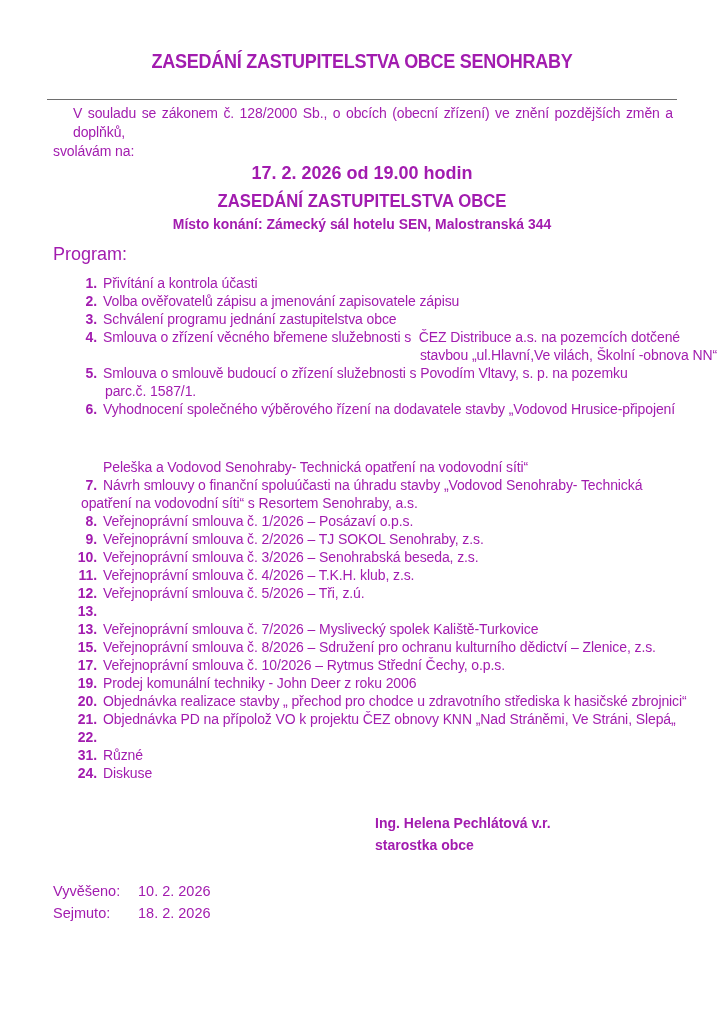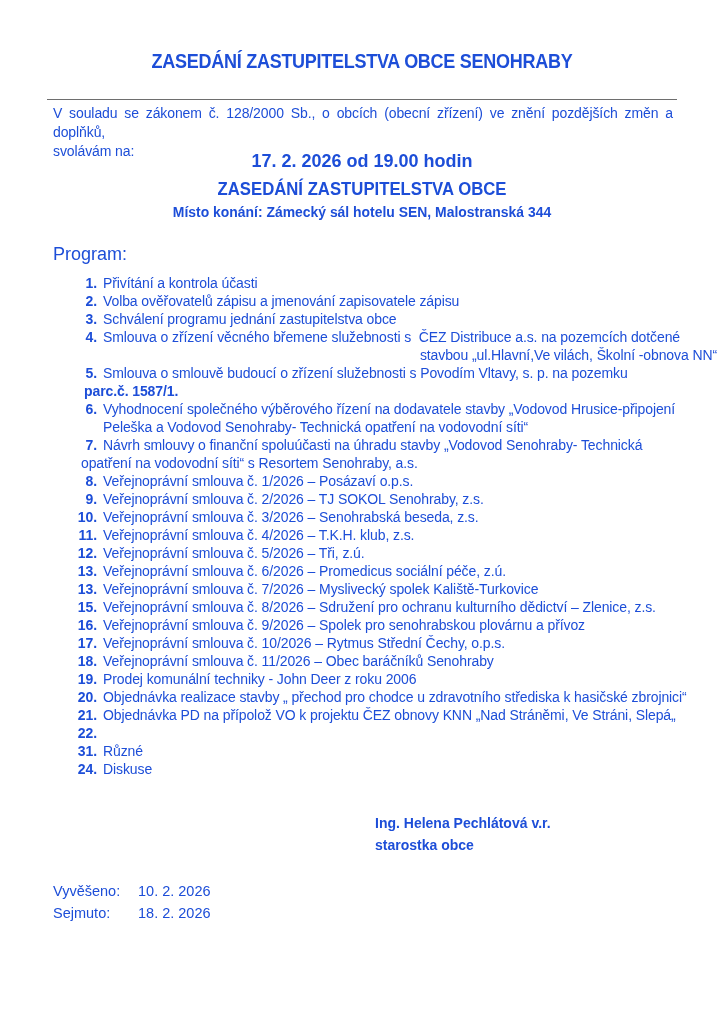--- a/index.html
+++ b/index.html
@@ -42,24 +42,25 @@
     top: 104px;
     left: 53px;
     width: 620px;
     font-size: 14px;
     line-height: 19px;
     letter-spacing: -0.1px;
   }
   .intro .fill {
     text-align: justify;
     text-align-last: justify;
+    margin-left: 20px;
   }
   .meeting {
     position: absolute;
-    top: 148px;
+    top: 160px;
     left: 0;
     width: 100%;
     text-align: center;
   }
   .meeting-datetime {
     font-size: 18px;
     font-weight: bold;
     line-height: 27px;
   }
   .meeting-heading {
@@ -124,21 +125,21 @@
   .date-row {
     display: flex;
   }
   .date-label {
     flex: 0 0 85px;
   }
 </style>
 </head>
 <body>
 
-<div class="page" style="background: rgb(255, 255, 255); color: #1d4ed8;">
+<div class="page" style="background: rgb(255, 255, 255); color: #a21caf;">
 
   <div class="doc-title">ZASEDÁNÍ ZASTUPITELSTVA OBCE SENOHRABY</div>
 
   <div class="rule" style="background: rgb(110, 110, 110);"></div>
 
   <div class="intro">
       <div class="fill">V souladu se zákonem č. 128/2000 Sb., o obcích (obecní zřízení) ve znění pozdějších změn a doplňků,</div>
       <div>svolávám na:</div>
     </div>
 
@@ -165,26 +166,26 @@
       </div>
       <div class="li-row">
         <span class="li-num">4.</span>
         <span class="li-text">Smlouva o zřízení věcného břemene služebnosti s  ČEZ Distribuce a.s. na pozemcích dotčené</span>
       </div>
       <div class="li-cont" style="margin-left: 22px; text-align: right;">stavbou „ul.Hlavní,Ve vilách, Školní -obnova NN“</div>
       <div class="li-row">
         <span class="li-num">5.</span>
         <span class="li-text">Smlouva o smlouvě budoucí o zřízení služebnosti s Povodím Vltavy, s. p. na pozemku</span>
       </div>
-      <div class="li-cont" style="margin-left: 7px; font-weight: bold;">parc.č. 1587/1.</div>
+      <div class="li-cont" style="margin-left: 28px;">parc.č. 1587/1.</div>
       <div class="li-row">
         <span class="li-num">6.</span>
         <span class="li-text">Vyhodnocení společného výběrového řízení na dodavatele stavby „Vodovod Hrusice-připojení</span>
       </div>
-      <div class="li-cont" style="margin-left: 26px;">Peleška a Vodovod Senohraby- Technická opatření na vodovodní síti“</div>
+      <div class="li-cont" style="margin-left: 26px; margin-top: 40px;">Peleška a Vodovod Senohraby- Technická opatření na vodovodní síti“</div>
       <div class="li-row">
         <span class="li-num">7.</span>
         <span class="li-text">Návrh smlouvy o finanční spoluúčasti na úhradu stavby „Vodovod Senohraby- Technická</span>
       </div>
       <div class="li-cont" style="margin-left: 4px;">opatření na vodovodní síti“ s Resortem Senohraby, a.s.</div>
       <div class="li-row">
         <span class="li-num">8.</span>
         <span class="li-text">Veřejnoprávní smlouva č. 1/2026 – Posázaví o.p.s.</span>
       </div>
       <div class="li-row">
@@ -198,41 +199,32 @@
       <div class="li-row">
         <span class="li-num">11.</span>
         <span class="li-text">Veřejnoprávní smlouva č. 4/2026 – T.K.H. klub, z.s.</span>
       </div>
       <div class="li-row">
         <span class="li-num">12.</span>
         <span class="li-text">Veřejnoprávní smlouva č. 5/2026 – Tři, z.ú.</span>
       </div>
       <div class="li-row">
         <span class="li-num">13.</span>
-        <span class="li-text">Veřejnoprávní smlouva č. 6/2026 – Promedicus sociální péče, z.ú.</span>
       </div>
       <div class="li-row">
         <span class="li-num">13.</span>
         <span class="li-text">Veřejnoprávní smlouva č. 7/2026 – Myslivecký spolek Kaliště-Turkovice</span>
       </div>
       <div class="li-row">
         <span class="li-num">15.</span>
         <span class="li-text">Veřejnoprávní smlouva č. 8/2026 – Sdružení pro ochranu kulturního dědictví – Zlenice, z.s.</span>
       </div>
       <div class="li-row">
-        <span class="li-num">16.</span>
-        <span class="li-text">Veřejnoprávní smlouva č. 9/2026 – Spolek pro senohrabskou plovárnu a přívoz</span>
-      </div>
-      <div class="li-row">
         <span class="li-num">17.</span>
         <span class="li-text">Veřejnoprávní smlouva č. 10/2026 – Rytmus Střední Čechy, o.p.s.</span>
-      </div>
-      <div class="li-row">
-        <span class="li-num">18.</span>
-        <span class="li-text">Veřejnoprávní smlouva č. 11/2026 – Obec baráčníků Senohraby</span>
       </div>
       <div class="li-row">
         <span class="li-num">19.</span>
         <span class="li-text">Prodej komunální techniky - John Deer z roku 2006</span>
       </div>
       <div class="li-row">
         <span class="li-num">20.</span>
         <span class="li-text">Objednávka realizace stavby „ přechod pro chodce u zdravotního střediska k hasičské zbrojnici“</span>
       </div>
       <div class="li-row">

